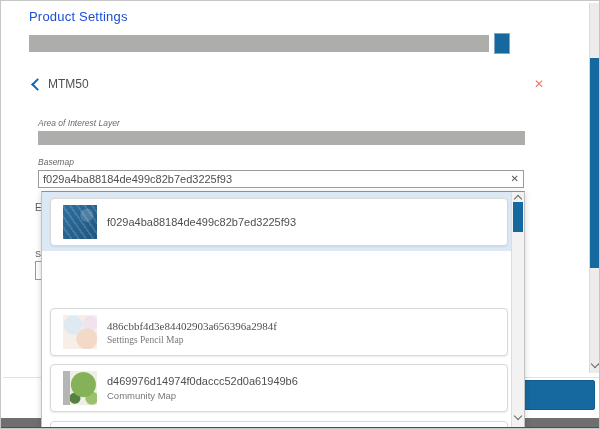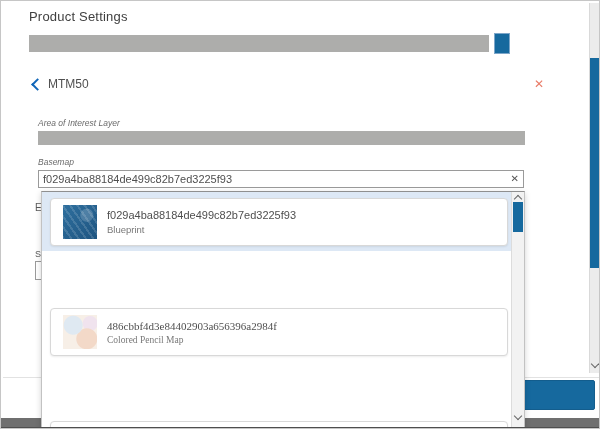--- a/index.html
+++ b/index.html
@@ -2,21 +2,21 @@
 <html><head>
 <meta charset="utf-8">
 <style>
   html,body{margin:0;padding:0;background:#fff;}
   .frame{
     position:relative;width:600px;height:429px;overflow:hidden;
     background:#fff;border:1px solid #c6c6c6;box-sizing:border-box;
     font-family:"Liberation Sans",sans-serif;color:#4f4f4f;
   }
   
-  .page-title{position:absolute;left:28px;top:8px;font-size:13px;color:#404040;letter-spacing:.2px;text-align:center;}
+  .page-title{position:absolute;left:28px;top:8px;font-size:13px;color:#1d4ed8;letter-spacing:.2px;text-align:center;}
   .top-bar{position:absolute;left:28px;top:34px;width:460px;height:17px;background:#adadab;}
   .top-btn{position:absolute;left:493px;top:32px;width:16px;height:21px;background:#16699e;border:1px solid #7da6c9;box-sizing:border-box;cursor:pointer;}
   
   .back-row{position:absolute;left:32px;top:76px;display:flex;align-items:center;gap:6px;cursor:pointer;justify-content:space-between;}
   .back-chevron{width:7px;height:7px;border-left:2px solid #1166b8;border-bottom:2px solid #1166b8;transform:rotate(45deg);margin-top:1px;}
   .back-label{font-size:12px;color:#4f4f4f;}
   .close-x{position:absolute;left:533px;top:77px;font-size:12px;color:#e97c68;cursor:pointer;line-height:12px;}
   
   .field-label{position:absolute;font-size:8.5px;color:#6a6a6a;font-style:italic;}
   .lbl-aoi{left:37px;top:117px;}
@@ -117,33 +117,39 @@
     <div class="chev down main-down"></div>
   </div>
 
   <div class="dropdown">
     <div class="dd-highlight"></div>
 
     <div class="dd-card c0">
       <div class="thumb t0"></div>
       <div class="txt">
         <div class="title">f029a4ba88184de499c82b7ed3225f93</div>
-        <div class="sub">Blueprint</div>
       </div>
     </div>
 
 
     <div class="dd-card c2">
       <div class="thumb t2"></div>
       <div class="txt">
         <div class="title">486cbbf4d3e84402903a656396a2984f</div>
-        <div class="sub">Colored Pencil Map</div>
+        <div class="sub">Settings Pencil Map</div>
       </div>
     </div>
 
+    <div class="dd-card c3">
+      <div class="thumb t3"></div>
+      <div class="txt">
+        <div class="title">d469976d14974f0daccc52d0a61949b6</div>
+        <div class="sub">Community Map</div>
+      </div>
+    </div>
 
     <div class="dd-card c4"></div>
 
     <div class="dd-scroll">
       <div class="chev up dd-up"></div>
       <div class="dd-thumb"></div>
       <div class="chev down dd-down"></div>
     </div>
   </div>
 

